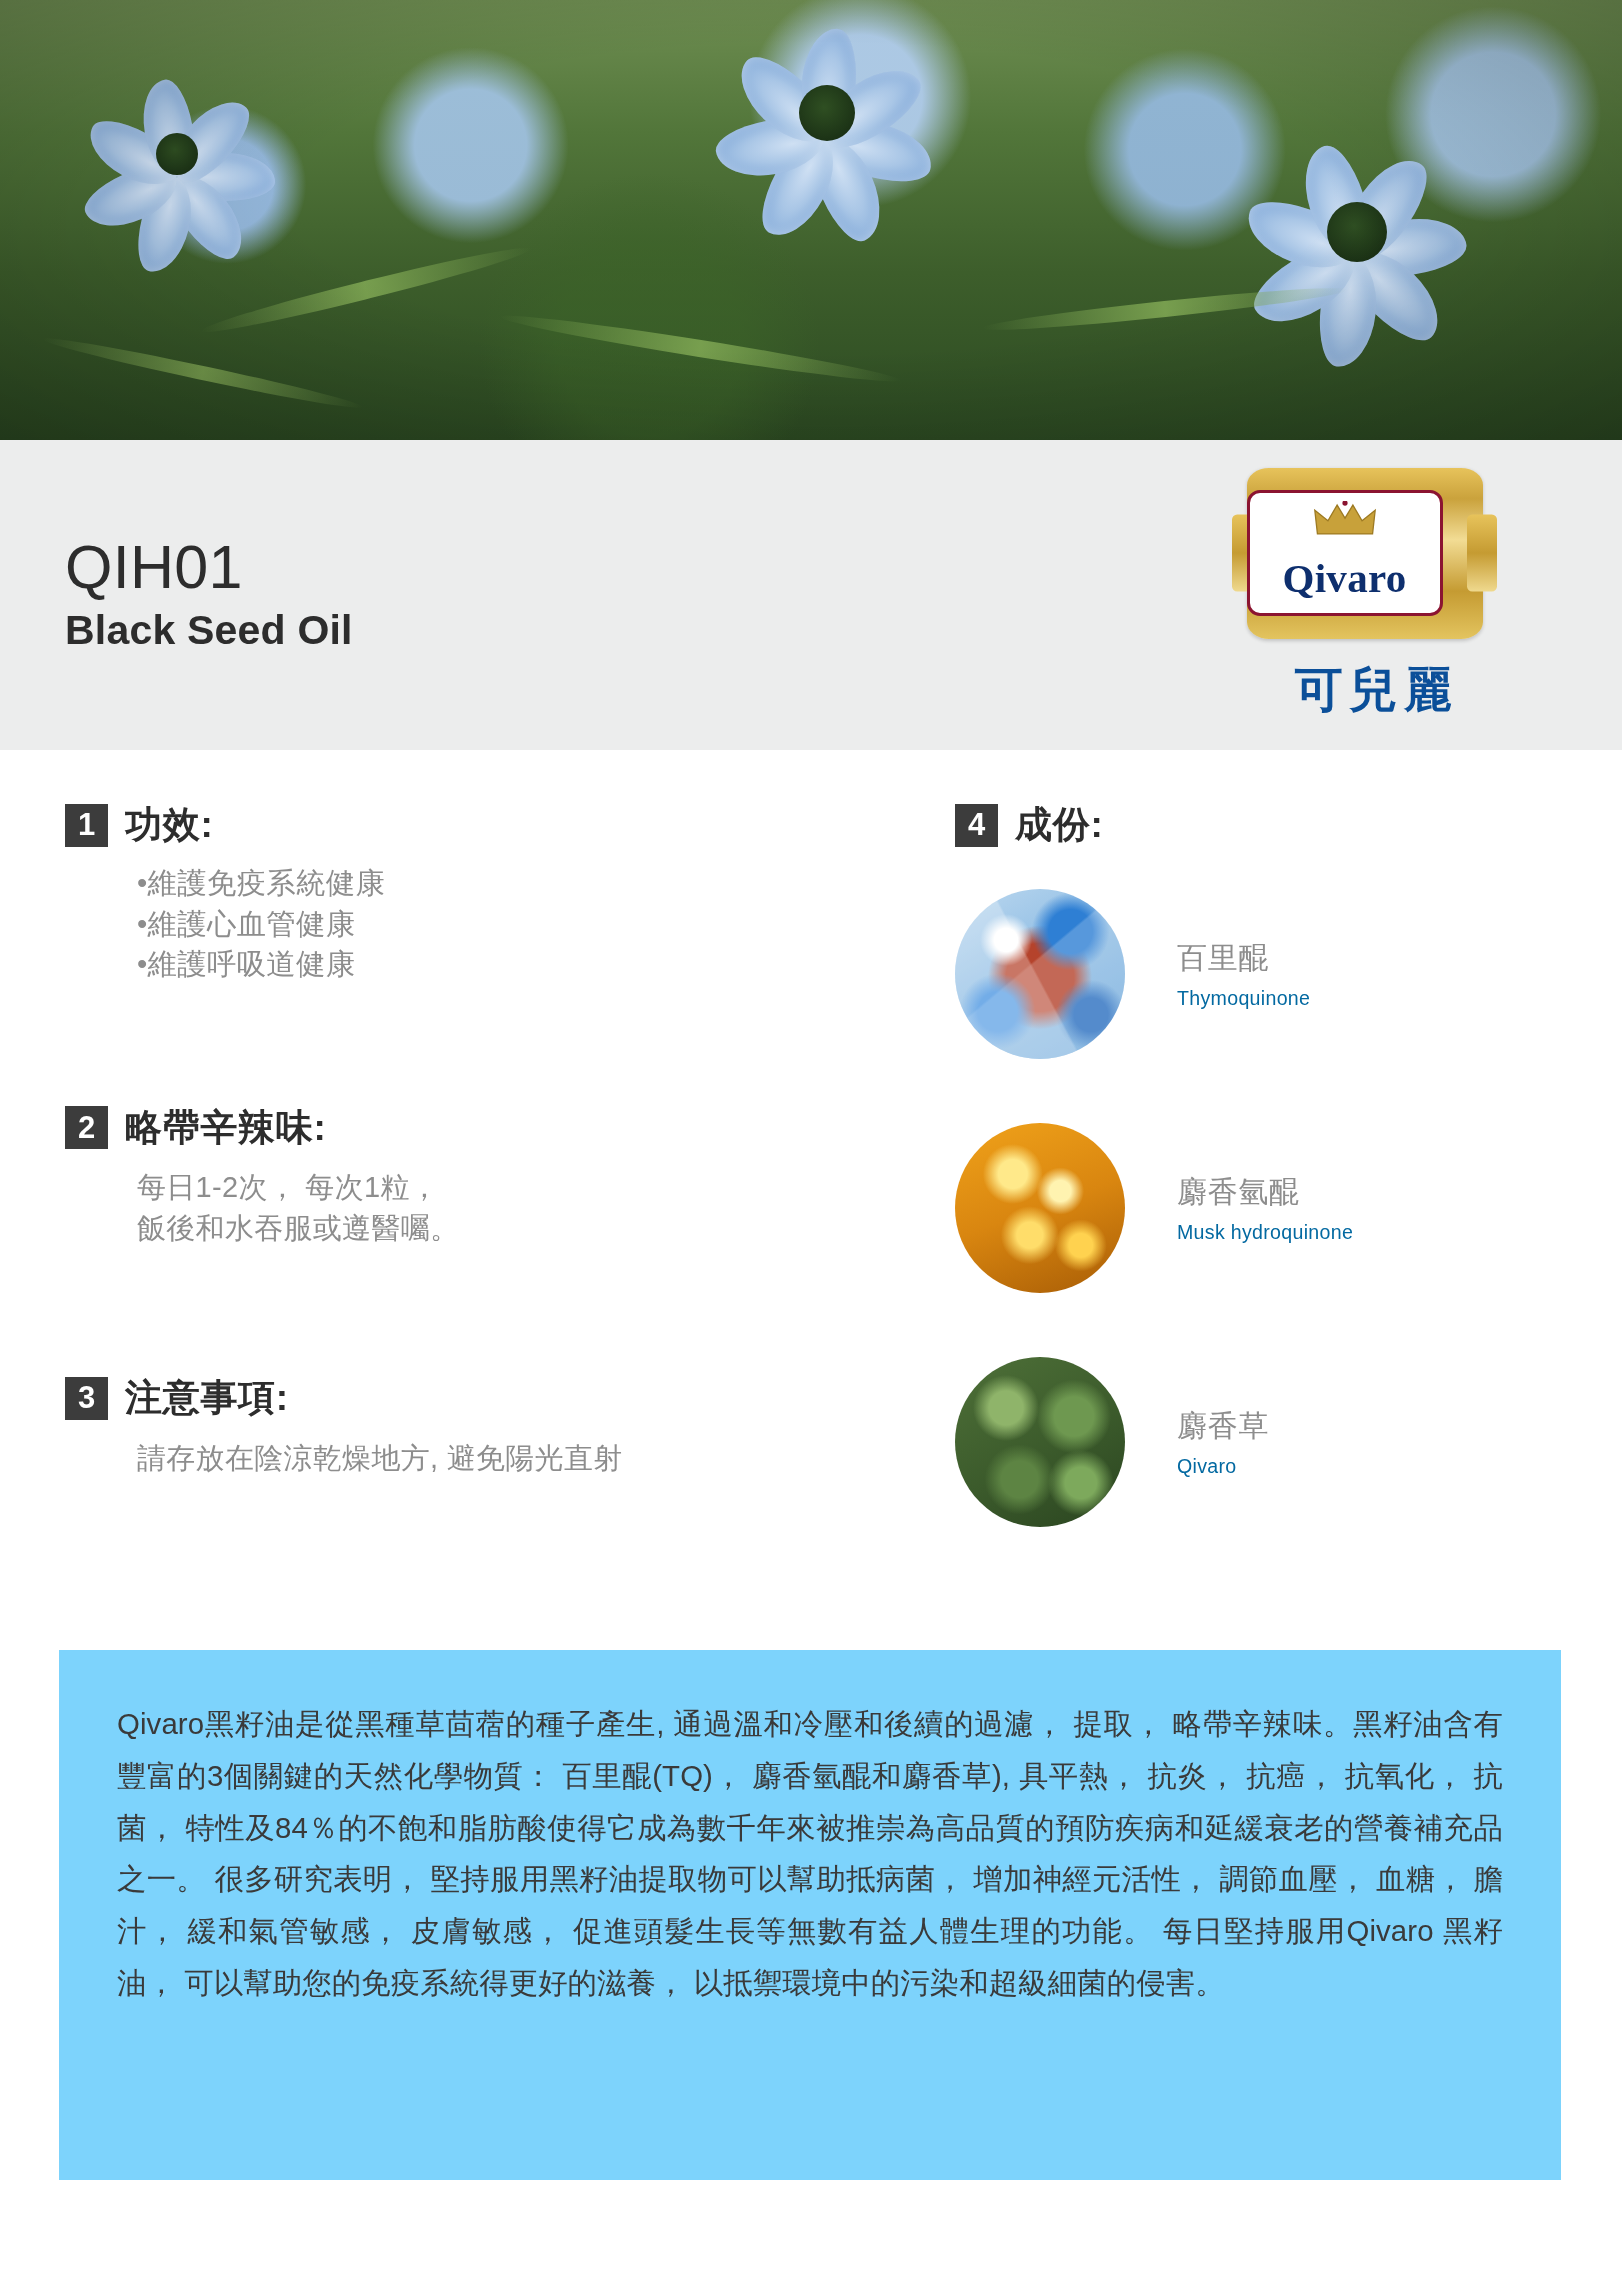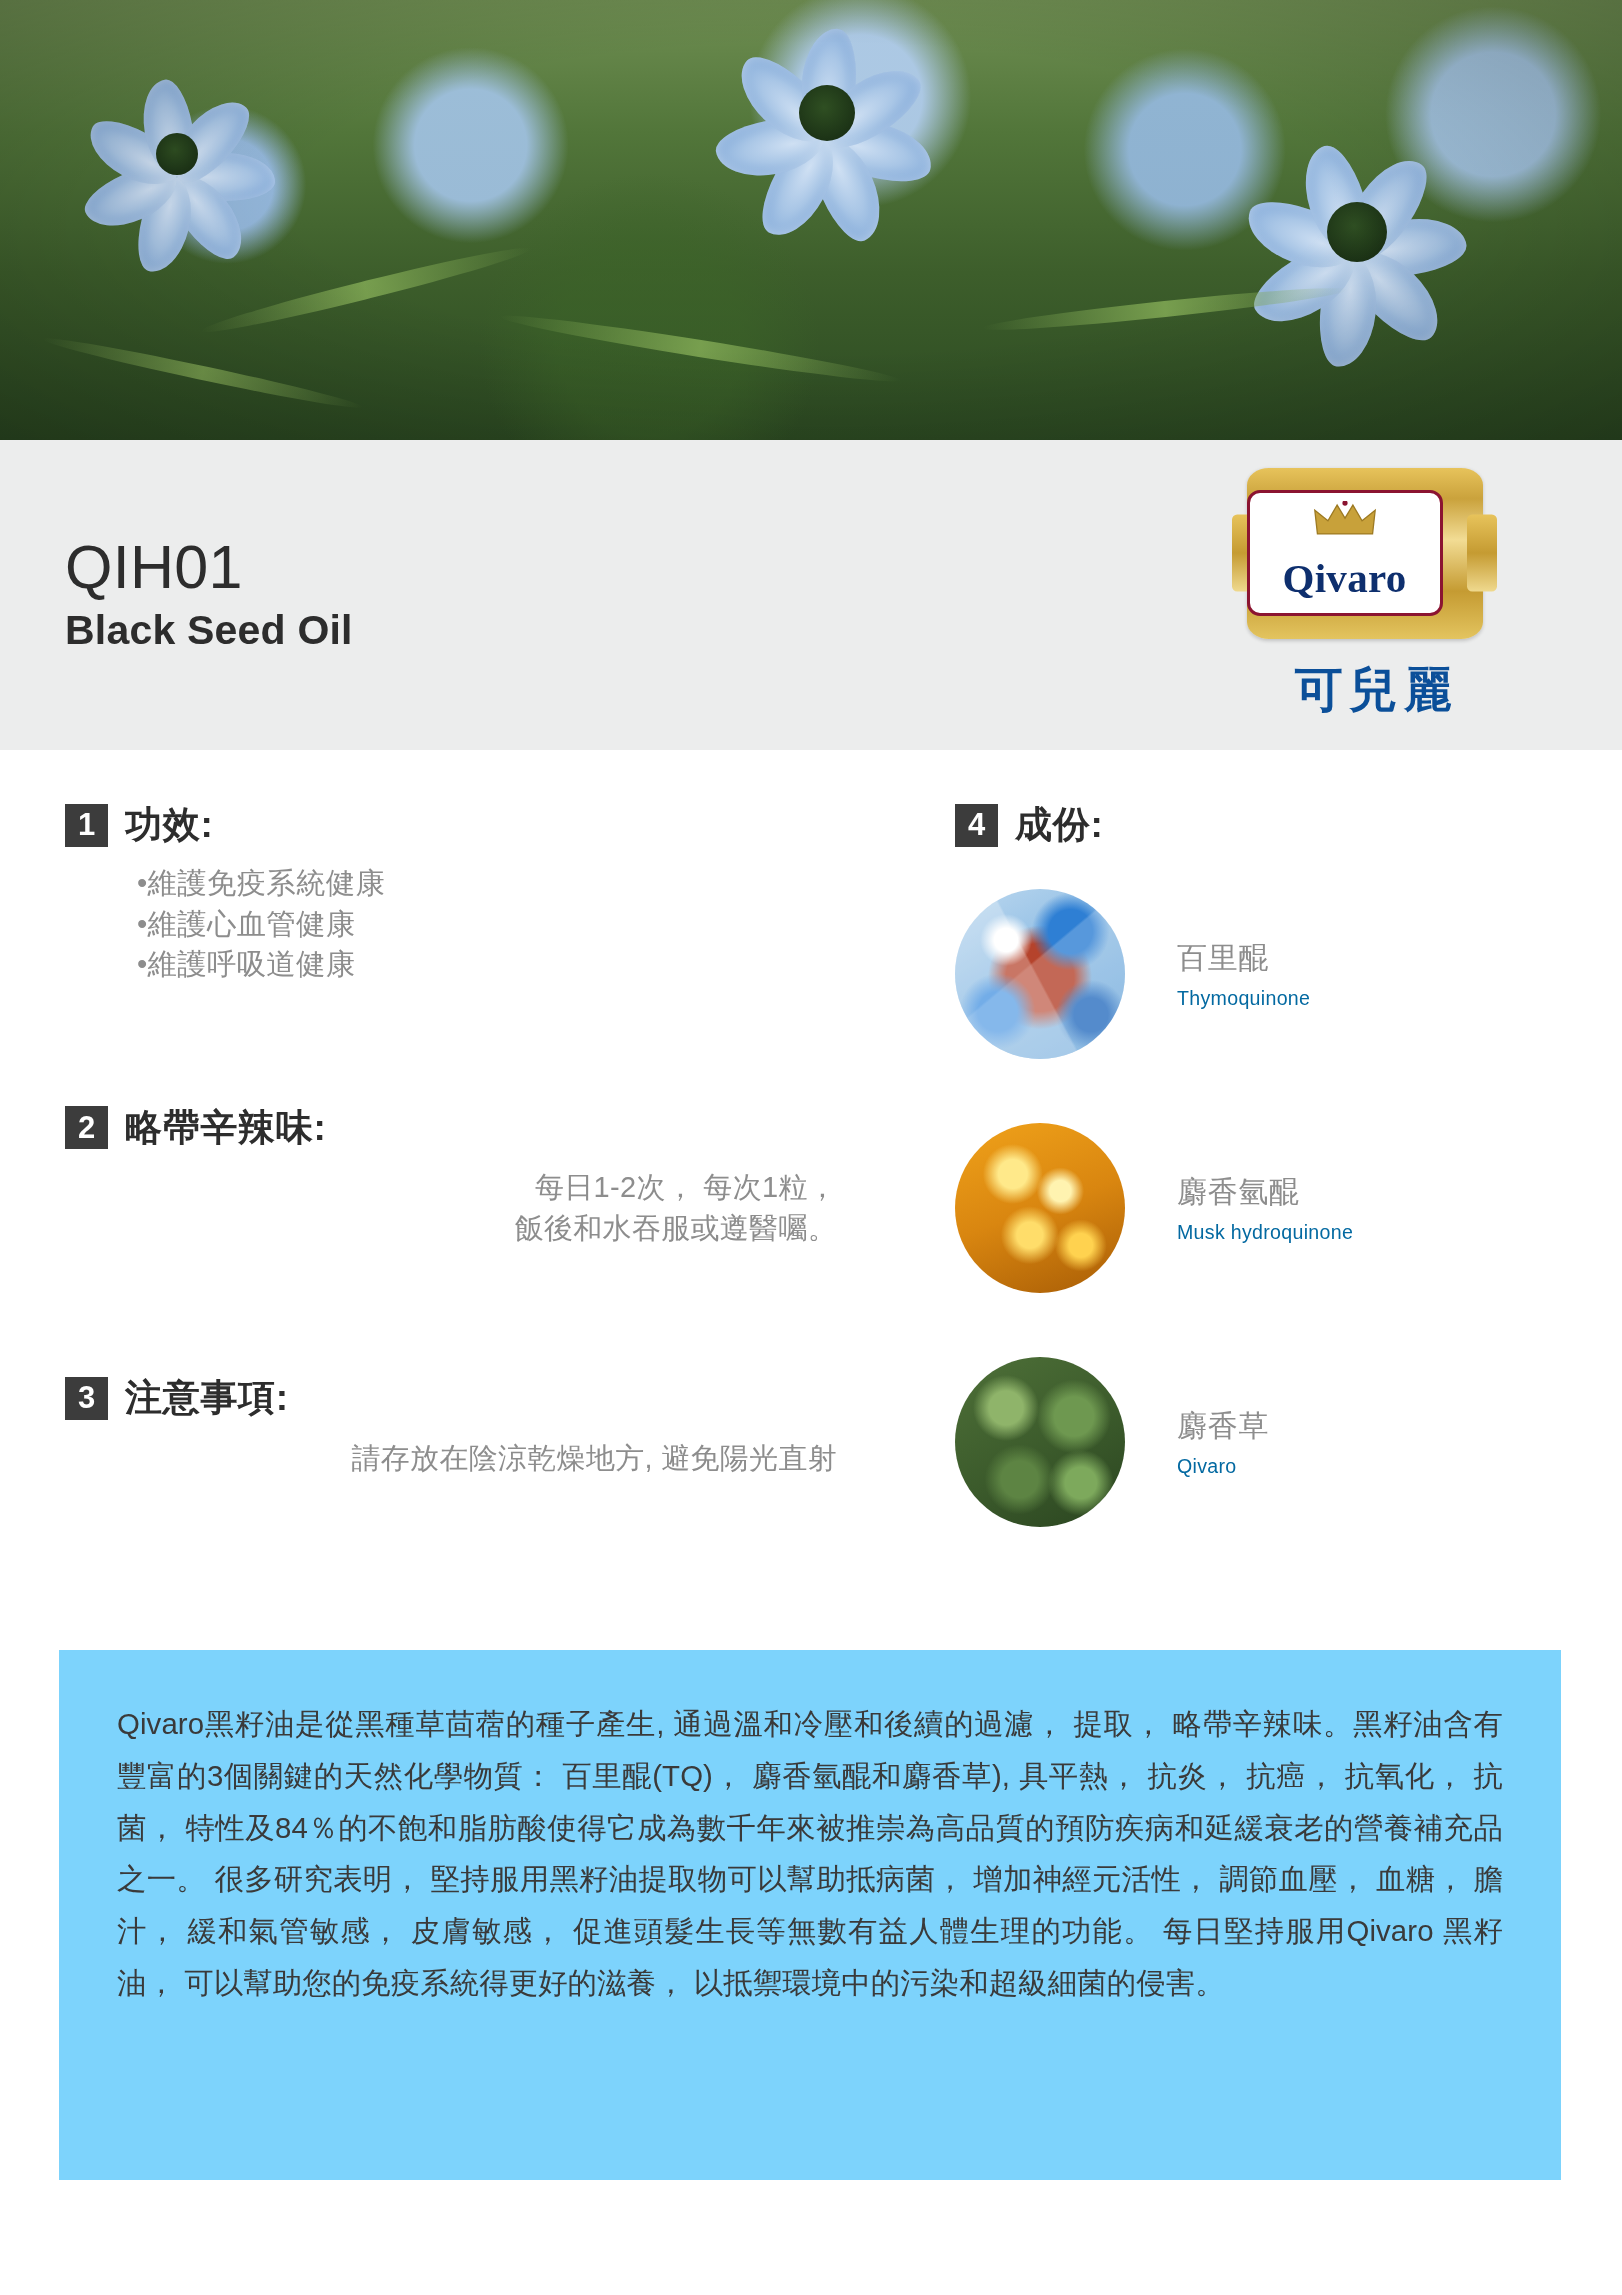--- a/index.html
+++ b/index.html
@@ -210,21 +210,20 @@
     line-height: 1.38;
     letter-spacing: 0.3px;
   }
   .para {
     margin-top: 14.4px;
     padding-left: 72px;
     font-size: 29px;
     color: #8d8d8d;
     line-height: 1.42;
     letter-spacing: 0.3px;
-    text-align: right;
   }
   .gap-1 { height: 118px; }
   .gap-2 { height: 124px; }
 
   
   .ing-list { margin-top: 39px; }
   .ing-row {
     display: flex;
     align-items: center;
     margin-bottom: 64px;

